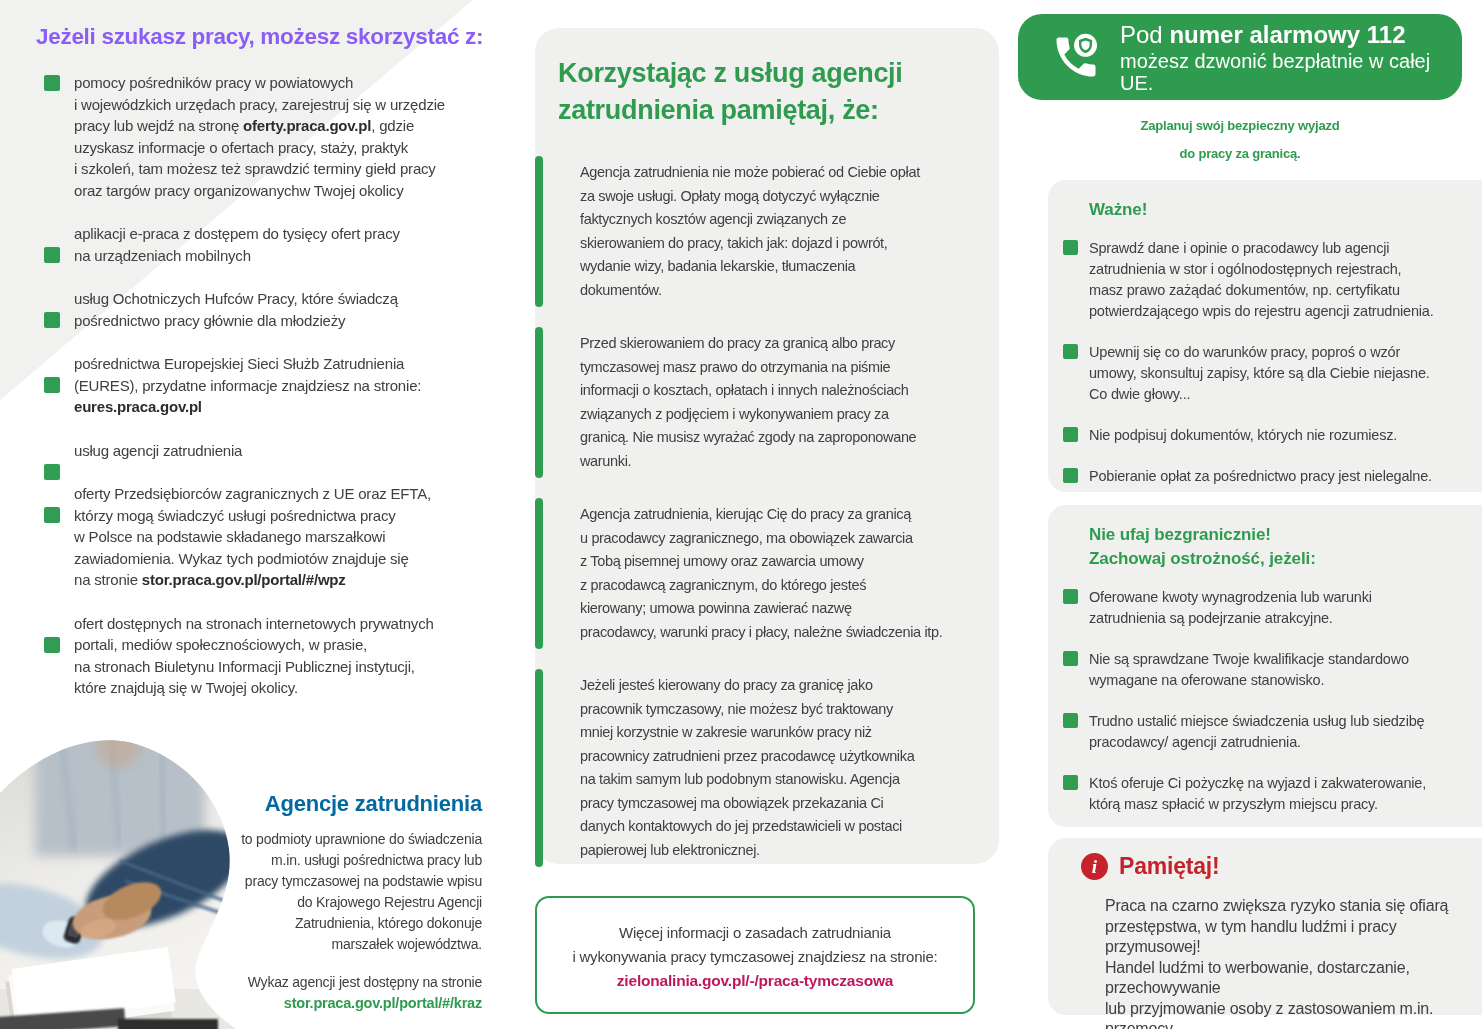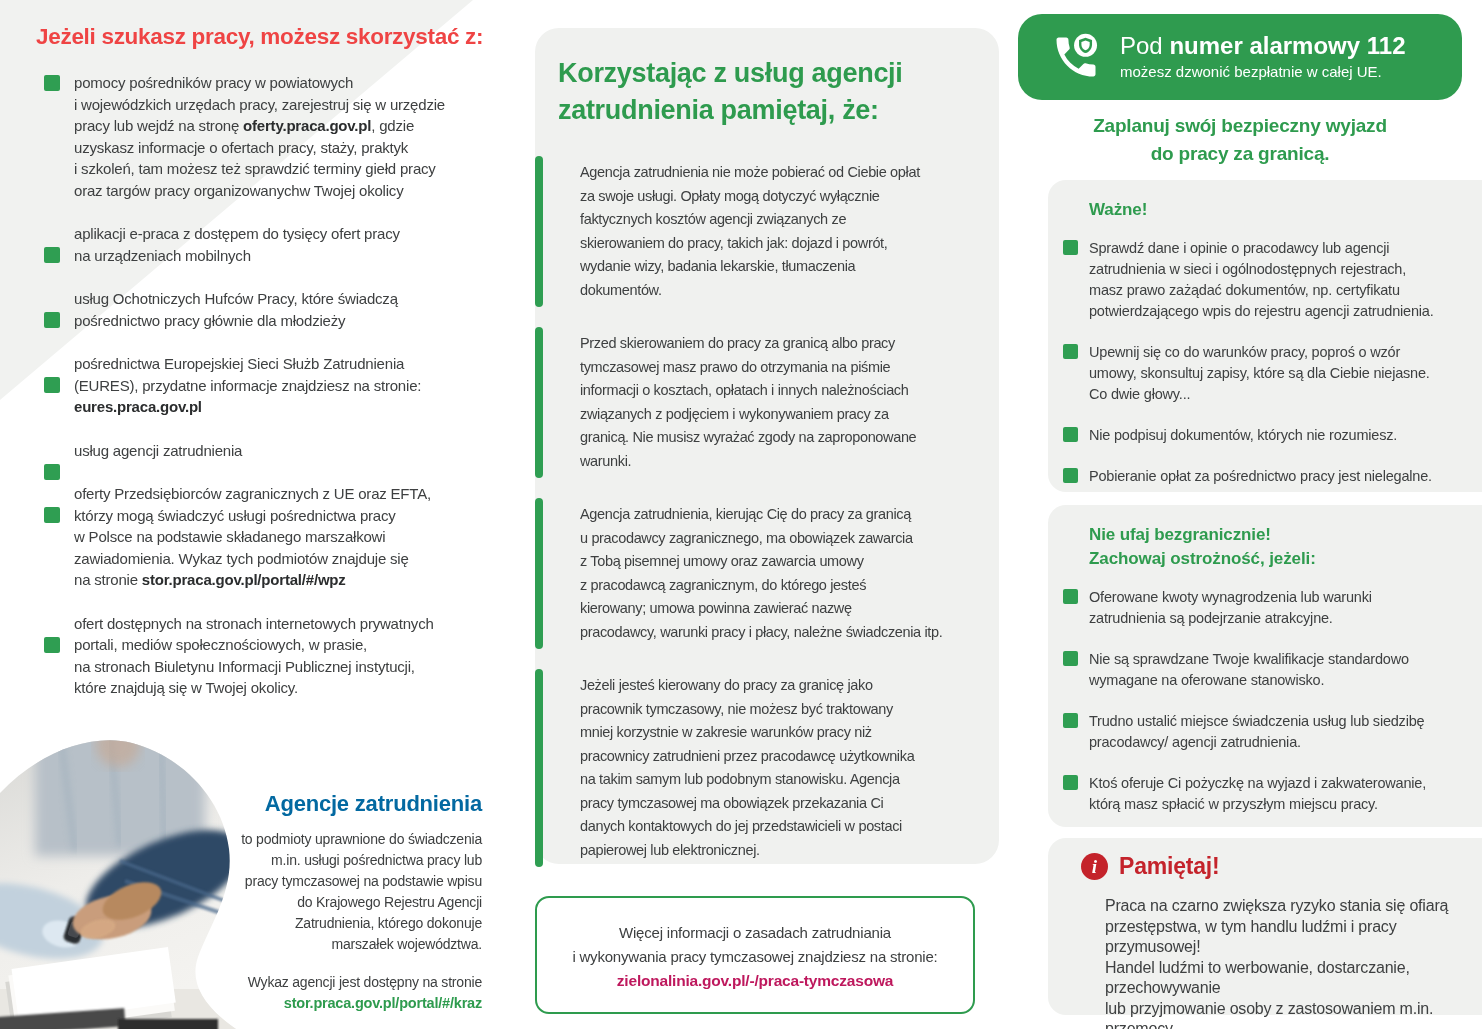--- a/index.html
+++ b/index.html
@@ -7,21 +7,21 @@
     position:relative;width:1482px;height:1029px;overflow:hidden;background:#ffffff;
     font-family:"Liberation Sans","DejaVu Sans",sans-serif;color:#3e4041;
   }
   .bg-diagonal{
     position:absolute;left:0;top:0;width:520px;height:420px;background:#f1f2f0;
     clip-path:polygon(0 0,473px 0,0 400px);
   }
   
   .left-heading{
     position:absolute;left:36px;top:24px;width:470px;
-    font-size:22.5px;font-weight:bold;color:#ef4444;letter-spacing:-0.3px;
+    font-size:22.5px;font-weight:bold;color:#8b5cf6;letter-spacing:-0.3px;
   }
   .benefits-list{
     position:absolute;left:36px;top:64px;width:478px;margin:8px;padding:0;list-style:none;
   }
   .benefits-list li{
     position:relative;padding-left:30px;margin:0 0 22px 0;
     font-size:15px;line-height:21.5px;letter-spacing:-0.2px;white-space:pre-line;
   }
   .benefits-list li::before{
     content:"";position:absolute;left:0;top:24px;width:16px;height:16px;
@@ -67,24 +67,24 @@
   
   .banner{
     position:absolute;left:1018px;top:14px;width:444px;height:86px;box-sizing:border-box;
     background:#2f9b4f;border-radius:24px;color:#ffffff;
     display:flex;align-items:center;justify-content:flex-start;padding-left:32px;
   }
   .banner .phone-icon{width:52px;height:52px;margin-right:18px;flex:0 0 auto;}
   .banner-text{display:flex;flex-direction:column;}
   .banner-line1{font-size:24px;line-height:30px;}
   .banner-line1 b{font-weight:bold;}
-  .banner-line2{font-size:15px;line-height:22px;}
+  .banner-line2{font-size:20px;line-height:22px;}
   .plan-heading{
     position:absolute;left:1018px;top:112px;width:444px;text-align:center;
-    font-size:19px;line-height:28px;font-weight:bold;color:#2e9b4e;white-space:pre-line;letter-spacing:-0.2px;
+    font-size:13px;line-height:28px;font-weight:bold;color:#2e9b4e;white-space:pre-line;letter-spacing:-0.2px;
   }
   .gray-box{
     position:absolute;left:1048px;width:450px;background:#f0f1ef;border-radius:18px;
     box-sizing:border-box;padding:18px 16px 0 41px;
   }
   .box-important{top:180px;height:312px;}
   .box-caution{top:505px;height:322px;}
   .box-remember{top:838px;height:177px;padding-top:15px;}
   .box-title{
     font-size:17px;line-height:24px;font-weight:bold;color:#2e9b4e;
@@ -259,21 +259,21 @@
     </div>
   </div>
 
   <div class="plan-heading">Zaplanuj swój bezpieczny wyjazd
 do pracy za granicą.</div>
 
   <div class="gray-box box-important">
     <div class="box-title">Ważne!</div>
     <ul class="right-list">
       <li>Sprawdź dane i opinie o pracodawcy lub agencji
-zatrudnienia w sieci i ogólnodostępnych rejestrach,
+zatrudnienia w stor i ogólnodostępnych rejestrach,
 masz prawo zażądać dokumentów, np. certyfikatu
 potwierdzającego wpis do rejestru agencji zatrudnienia.</li>
       <li>Upewnij się co do warunków pracy, poproś o wzór
 umowy, skonsultuj zapisy, które są dla Ciebie niejasne.
 Co dwie głowy...</li>
       <li>Nie podpisuj dokumentów, których nie rozumiesz.</li>
       <li>Pobieranie opłat za pośrednictwo pracy jest nielegalne.</li>
     </ul>
   </div>
 

